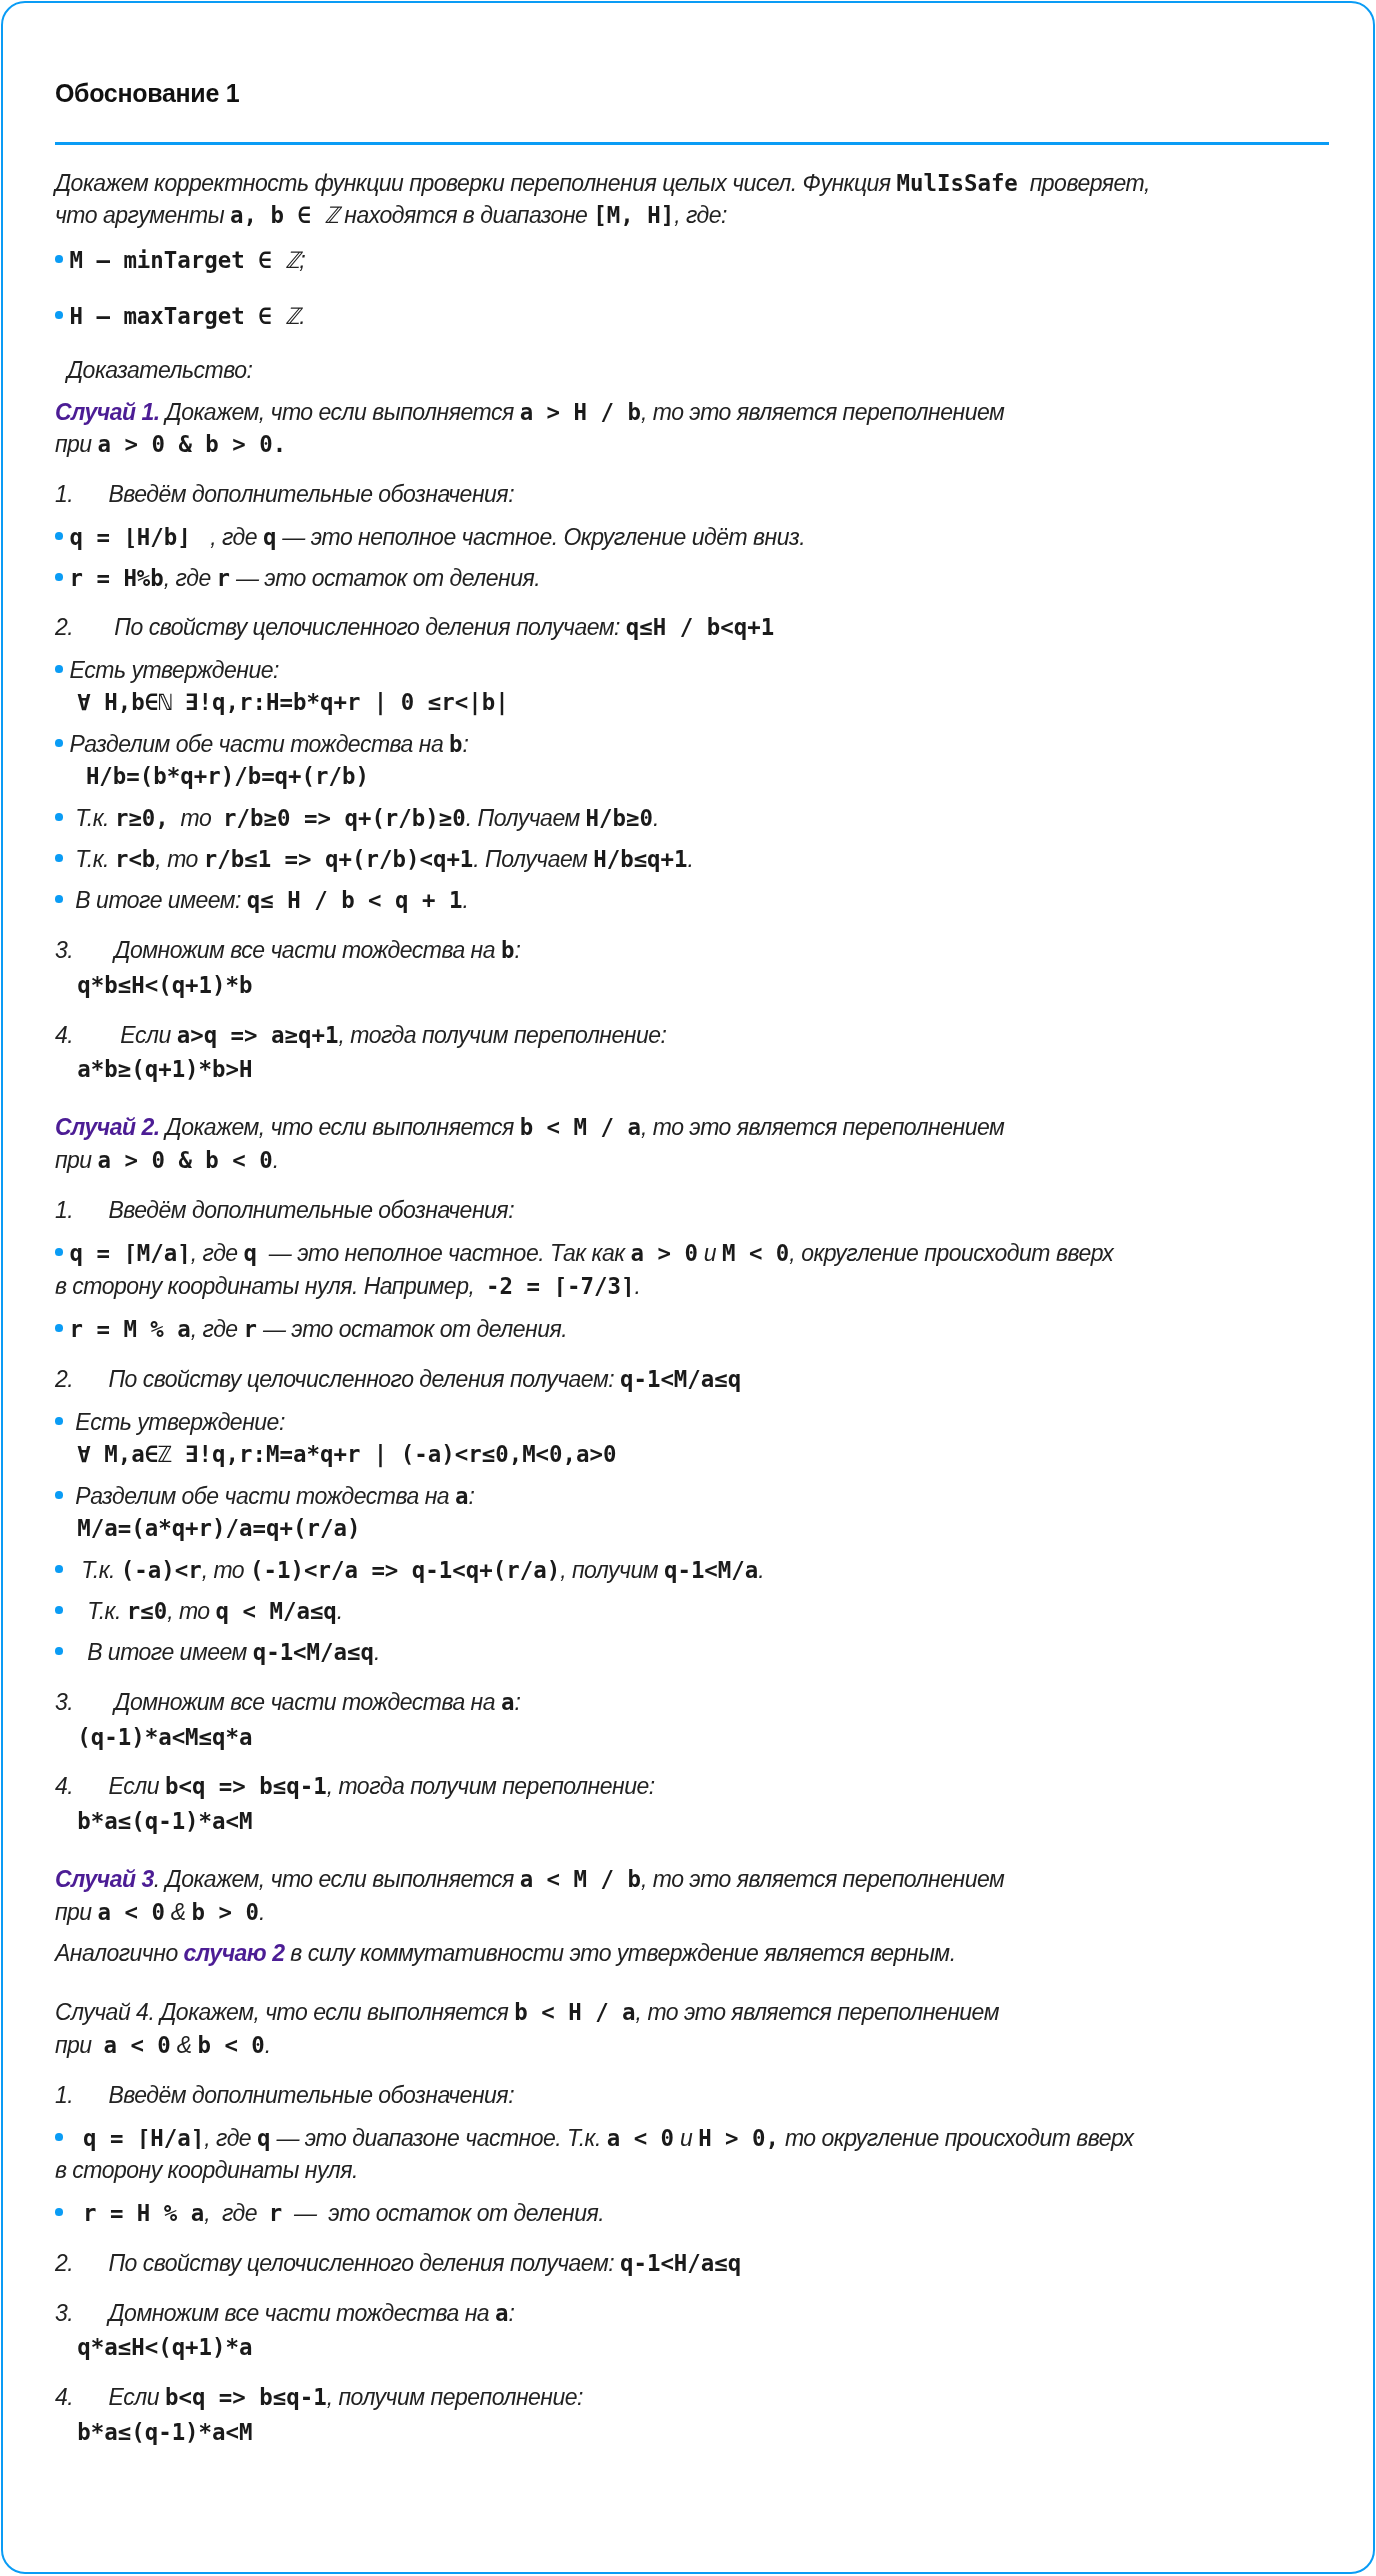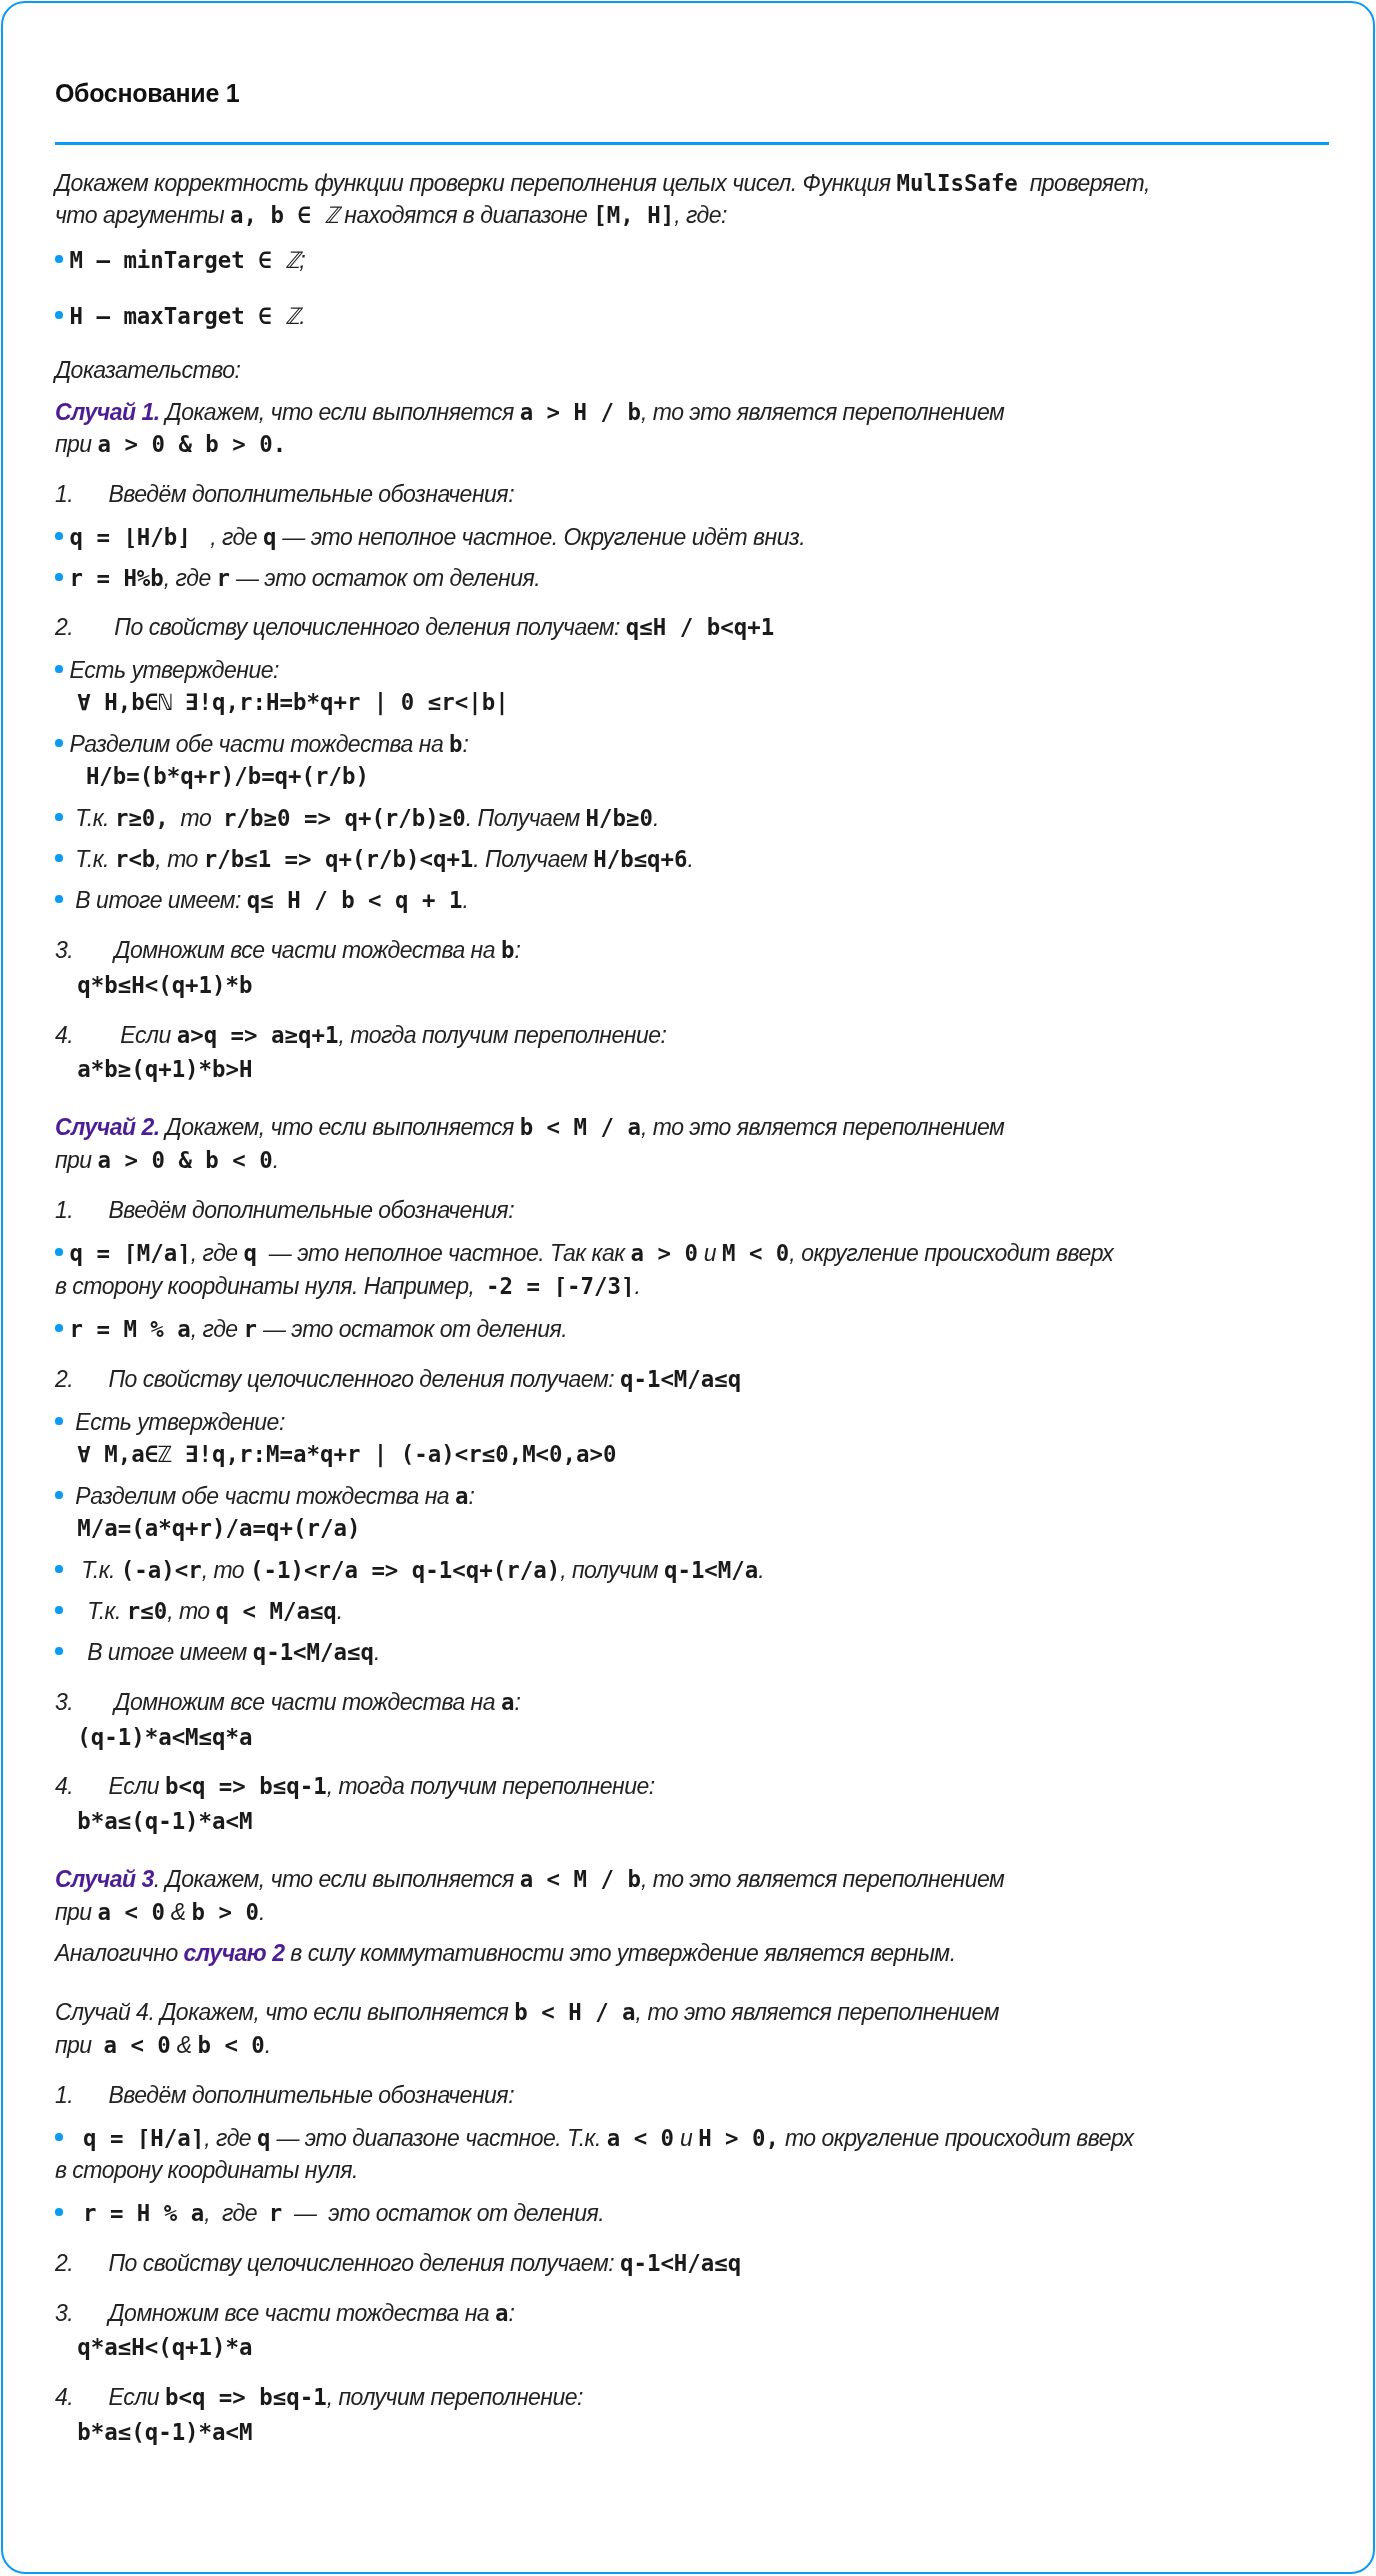--- a/index.html
+++ b/index.html
@@ -31,33 +31,33 @@
 <body>
 
 <div class="card">
   <div class="title">Обоснование 1</div>
   <div class="sep"></div>
   <div class="content" id="content">
       <div class="line" style="top: 1.7px; left: 0px;"><span class="it">Докажем корректность функции проверки переполнения целых чисел. Функция </span><span class="m">MulIsSafe</span><span class="it">  проверяет,</span></div>
       <div class="line" style="top: 34px; left: 0px;"><span class="it">что аргументы </span><span class="m">a, b ∈ </span><span class="it">ℤ находятся в диапазоне </span><span class="m">[M, H]</span><span class="it">, где:</span></div>
       <div class="line" style="top: 79px; left: 0px;"><span class="bul"></span><span class="m">M – minTarget ∈ </span><span class="it">ℤ;</span></div>
       <div class="line" style="top: 135px; left: 0px;"><span class="bul"></span><span class="m">H – maxTarget ∈ </span><span class="it">ℤ.</span></div>
-      <div class="line" style="top: 189px; left: 0px;"><span class="it">Доказательство:</span></div>
+      <div class="line" style="top: 189px; left: 12px;"><span class="it">Доказательство:</span></div>
       <div class="line" style="top: 231px; left: 0px;"><span class="bi">Случай 1.</span><span class="it"> Докажем, что если выполняется </span><span class="m">a &gt; H / b</span><span class="it">, то это является переполнением</span></div>
       <div class="line" style="top: 263px; left: 0px;"><span class="it">при </span><span class="m">a &gt; 0 &amp; b &gt; 0.</span></div>
       <div class="line" style="top: 313px; left: 0px;"><span class="it">1.      Введём дополнительные обозначения:</span></div>
       <div class="line" style="top: 356px; left: 0px;"><span class="bul"></span><span class="m">q = ⌊H/b⌋ </span><span class="it"> , где </span><span class="m">q</span><span class="it"> — это неполное частное. Округление идёт вниз.</span></div>
       <div class="line" style="top: 397px; left: 0px;"><span class="bul"></span><span class="m">r = H%b</span><span class="it">, где </span><span class="m">r</span><span class="it"> — это остаток от деления.</span></div>
       <div class="line" style="top: 446px; left: 0px;"><span class="it">2.       По свойству целочисленного деления получаем: </span><span class="m">q≤H / b&lt;q+1</span></div>
       <div class="line" style="top: 489px; left: 0px;"><span class="bul"></span><span class="it">Есть утверждение:</span></div>
       <div class="line" style="top: 521px; left: 22.4px;"><span class="m">∀ H,b∈ℕ ∃!q,r:H=b*q+r | 0 ≤r&lt;|b|</span></div>
       <div class="line" style="top: 563px; left: 0px;"><span class="bul"></span><span class="it">Разделим обе части тождества на </span><span class="m">b</span><span class="it">:</span></div>
       <div class="line" style="top: 595px; left: 31px;"><span class="m">H/b=(b*q+r)/b=q+(r/b)</span></div>
       <div class="line" style="top: 637px; left: 0px;"><span class="bul"></span><span class="it"> Т.к. </span><span class="m">r≥0,</span><span class="it">  то  </span><span class="m">r/b≥0 =&gt; q+(r/b)≥0</span><span class="it">. Получаем </span><span class="m">H/b≥0</span><span class="it">.</span></div>
-      <div class="line" style="top: 678px; left: 0px;"><span class="bul"></span><span class="it"> Т.к. </span><span class="m">r&lt;b</span><span class="it">, то </span><span class="m">r/b≤1 =&gt; q+(r/b)&lt;q+1</span><span class="it">. Получаем </span><span class="m">H/b≤q+6</span><span class="it">.</span></div>
+      <div class="line" style="top: 678px; left: 0px;"><span class="bul"></span><span class="it"> Т.к. </span><span class="m">r&lt;b</span><span class="it">, то </span><span class="m">r/b≤1 =&gt; q+(r/b)&lt;q+1</span><span class="it">. Получаем </span><span class="m">H/b≤q+1</span><span class="it">.</span></div>
       <div class="line" style="top: 719px; left: 0px;"><span class="bul"></span><span class="it"> В итоге имеем: </span><span class="m">q≤ H / b &lt; q + 1</span><span class="it">.</span></div>
       <div class="line" style="top: 769px; left: 0px;"><span class="it">3.       Домножим все части тождества на </span><span class="m">b</span><span class="it">:</span></div>
       <div class="line" style="top: 804px; left: 22.4px;"><span class="m">q*b≤H&lt;(q+1)*b</span></div>
       <div class="line" style="top: 854px; left: 0px;"><span class="it">4.        Если </span><span class="m">a&gt;q =&gt; a≥q+1</span><span class="it">, тогда получим переполнение:</span></div>
       <div class="line" style="top: 888px; left: 22.4px;"><span class="m">a*b≥(q+1)*b&gt;H</span></div>
       <div class="line" style="top: 946px; left: 0px;"><span class="bi">Случай 2.</span><span class="it"> Докажем, что если выполняется </span><span class="m">b &lt; M / a</span><span class="it">, то это является переполнением</span></div>
       <div class="line" style="top: 979px; left: 0px;"><span class="it">при </span><span class="m">a &gt; 0 &amp; b &lt; 0</span><span class="it">.</span></div>
       <div class="line" style="top: 1029px; left: 0px;"><span class="it">1.      Введём дополнительные обозначения:</span></div>
       <div class="line" style="top: 1072px; left: 0px;"><span class="bul"></span><span class="m">q = ⌈M/a⌉</span><span class="it">, где </span><span class="m">q</span><span class="it">  — это неполное частное. Так как </span><span class="m">a &gt; 0</span><span class="it"> и </span><span class="m">M &lt; 0</span><span class="it">, округление происходит вверх</span></div>
       <div class="line" style="top: 1105px; left: 0px;"><span class="it">в сторону координаты нуля. Например,  </span><span class="m">-2 = ⌈-7/3⌉</span><span class="it">.</span></div>

